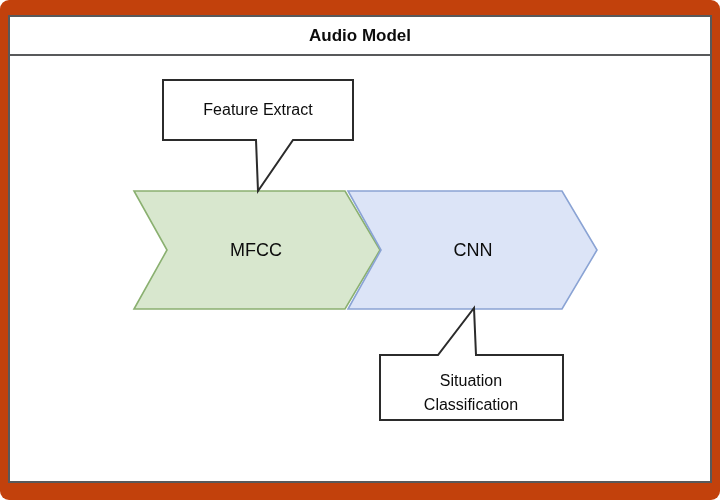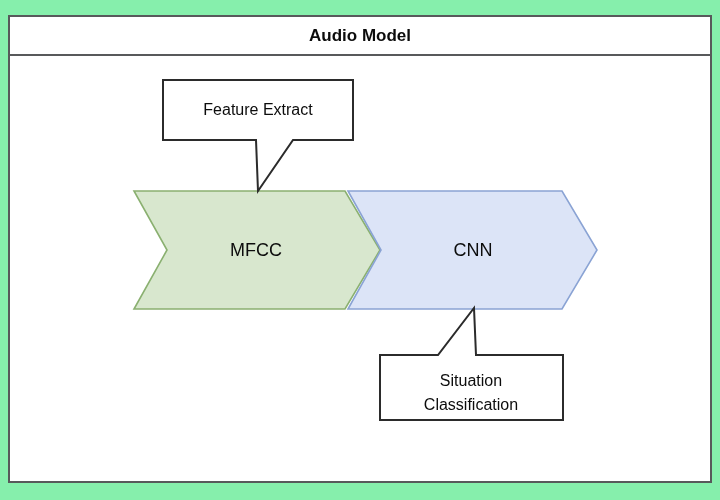--- a/index.html
+++ b/index.html
@@ -11,21 +11,22 @@
     width: 720px;
     height: 500px;
     font-family: "Liberation Sans", sans-serif;
     -webkit-font-smoothing: antialiased;
     overflow: hidden;
   }
   #canvas {
     position: relative;
     width: 720px;
     height: 500px;
-    background: #86efac;
+    background: #c2410c;
+    border-radius: 9px;
   }
   #diagram-svg {
     position: absolute;
     left: 0;
     top: 0;
     width: 720px;
     height: 500px;
     display: block;
   }
   .frame-rect {

